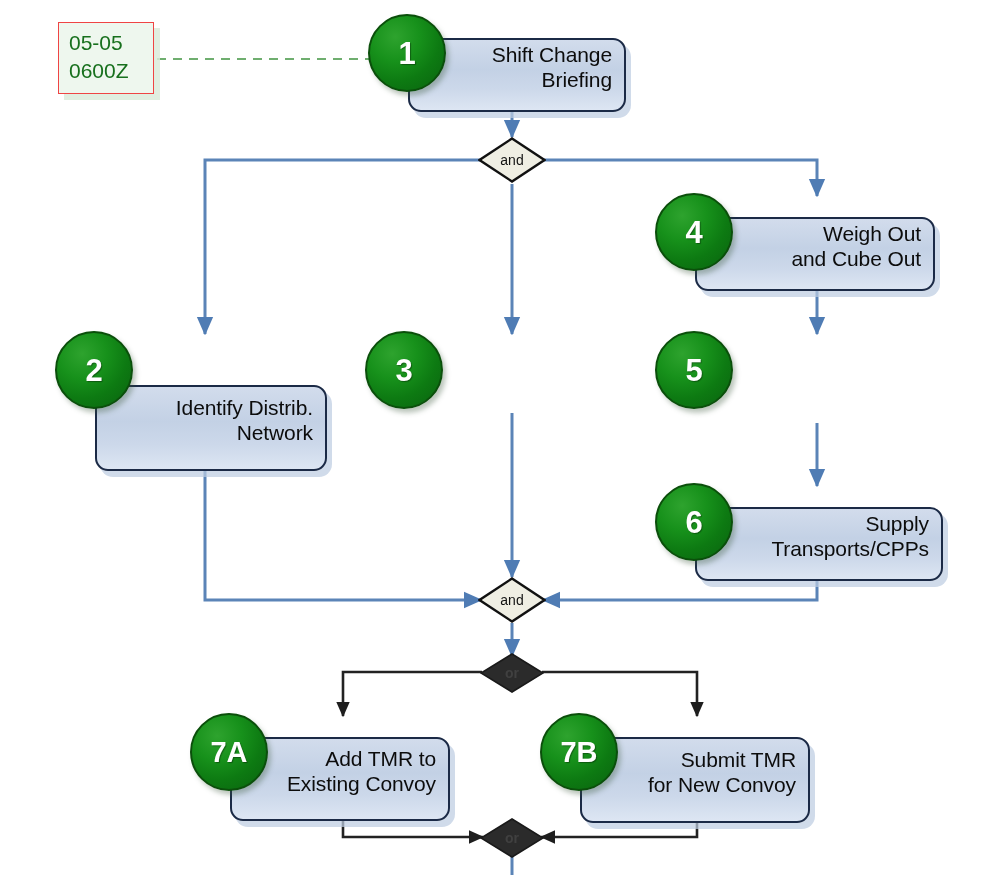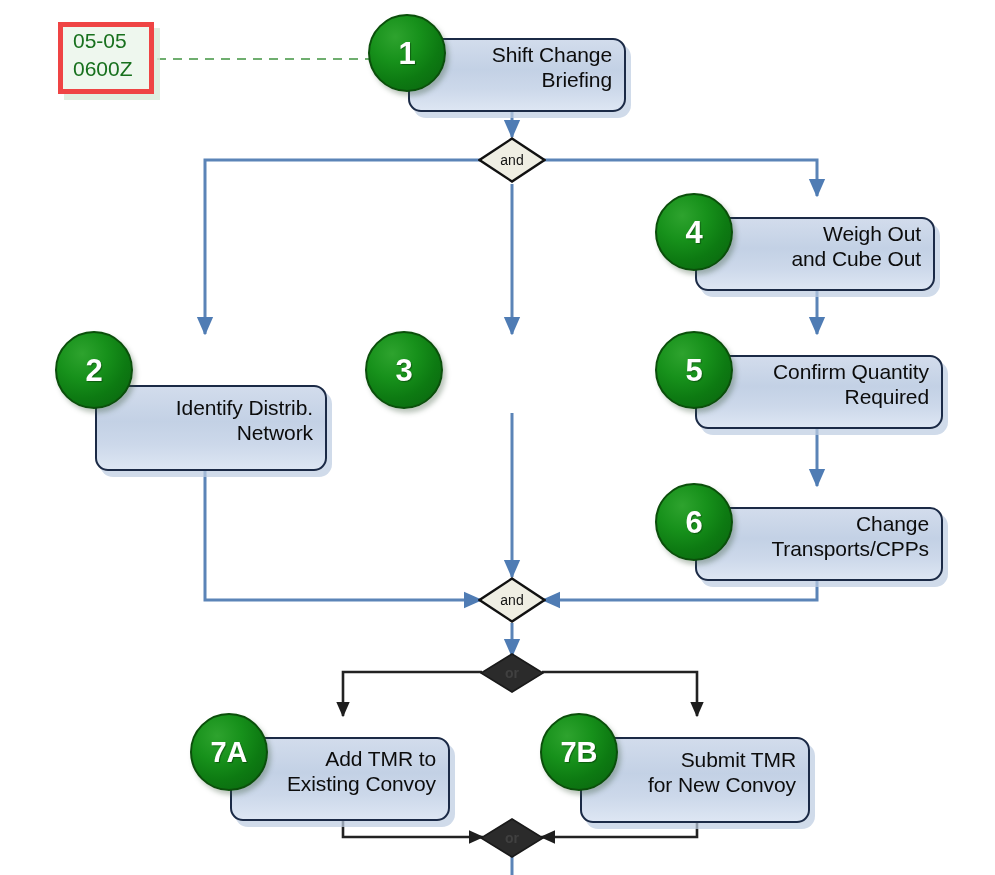--- a/index.html
+++ b/index.html
@@ -95,24 +95,24 @@
     line-height: 15px;
     z-index: 2;
   }
   .gw-and .gw-text { color: #131313; }
   .gw-or  .gw-text { color: #404040; font-weight: bold; }
 
   
   .note {
     position: absolute;
     box-sizing: border-box;
-    border: 5px solid #ef4444;
+    border: 1px solid #ef4444;
     background: #eef7ee;
     box-shadow: 6px 6px 0px 0px rgba(219,235,219,0.85);
-    padding: 0 10px 6px 10px;
+    padding: 6px 10px 6px 10px;
   }
   .note-line {
     color: #17701d;
     font-size: 21px;
     line-height: 28px;
     white-space: pre;
   }
 </style>
 </head>
 <body>
@@ -205,32 +205,28 @@
     <div class="node-box" style="width:240px; height:74px;">
       <div class="node-label">Weigh Out
 and Cube Out</div>
     </div>
     <div class="node-circle">
       <span class="node-num">4</span>
     </div>
   </div>
 
   <div class="node" style="left:655px; top:331px; width:296px; height:90px;">
-    <div class="node-box" style="width:248px; height:74px;">
-      <div class="node-label">Confirm Quantity
-Required</div>
-    </div>
     <div class="node-circle">
       <span class="node-num">5</span>
     </div>
   </div>
 
   <div class="node" style="left:655px; top:483px; width:296px; height:90px;">
     <div class="node-box" style="width:248px; height:74px;">
-      <div class="node-label">Change
+      <div class="node-label">Supply
 Transports/CPPs</div>
     </div>
     <div class="node-circle">
       <span class="node-num">6</span>
     </div>
   </div>
 
   <div class="node" style="left:190px; top:713px; width:268px; height:90px;">
     <div class="node-box" style="width:220px; height:84px;">
       <div class="node-label">Add TMR to

